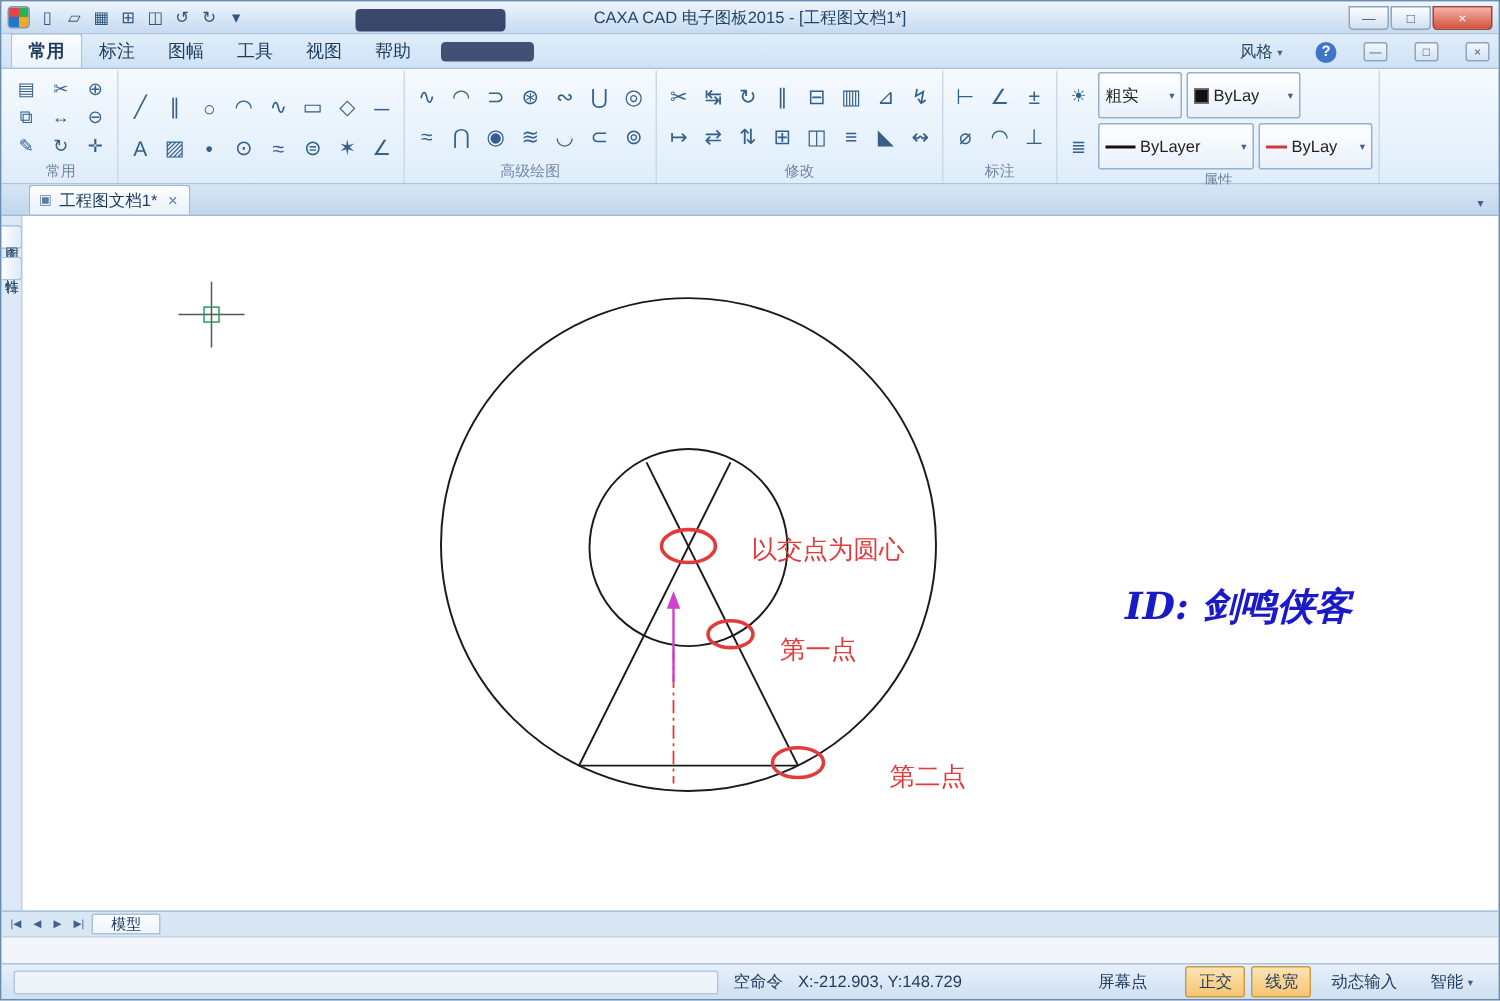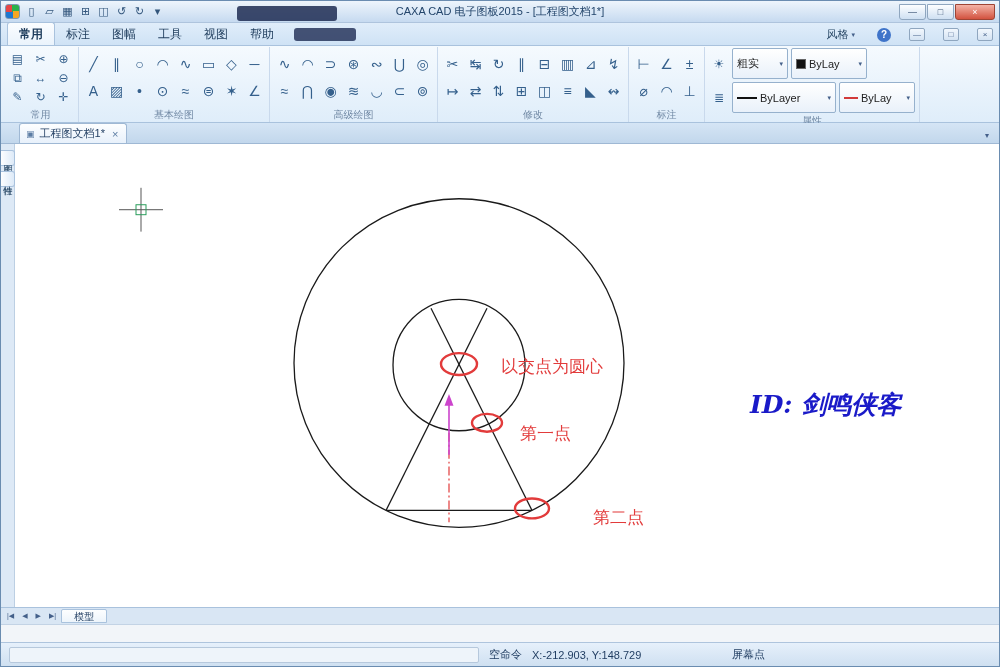--- a/index.html
+++ b/index.html
@@ -189,21 +189,20 @@
           <span class="ricon">⊙</span>
           <span class="ricon">∿</span>
           <span class="ricon">≈</span>
           <span class="ricon">▭</span>
           <span class="ricon">⊜</span>
           <span class="ricon">◇</span>
           <span class="ricon">✶</span>
           <span class="ricon">─</span>
           <span class="ricon">∠</span>
         </div>
-      <div class="rgroup-label">基本绘图</div>
     </div>
 
     <div class="rgroup">
       <div class="rgroup-body rows2">
 
       <span class="ricon">∿</span>
           <span class="ricon">≈</span>
           <span class="ricon">◠</span>
           <span class="ricon">⋂</span>
           <span class="ricon">⊃</span>
@@ -348,15 +347,24 @@
     <span class="model-tab">模型</span>
   </div>
 
   <div class="cmdline"></div>
 
   <div class="statusbar">
     <div class="sb-field"></div>
     <span>空命令</span>
     <span class="sb-coords">X:-212.903, Y:148.729</span>
     <span class="sb-point">屏幕点</span>
+    <div class="sb-toggles">
+      <span class="sb-toggle active">正交</span>
+      <span class="sb-toggle active">线宽</span>
+      <span class="sb-toggle">动态输入</span>
+      <span class="sb-toggle">
+        <span>智能</span>
+        <span class="arr">▾</span>
+      </span>
+    </div>
   </div>
 
 </div>
 
 </body></html>

